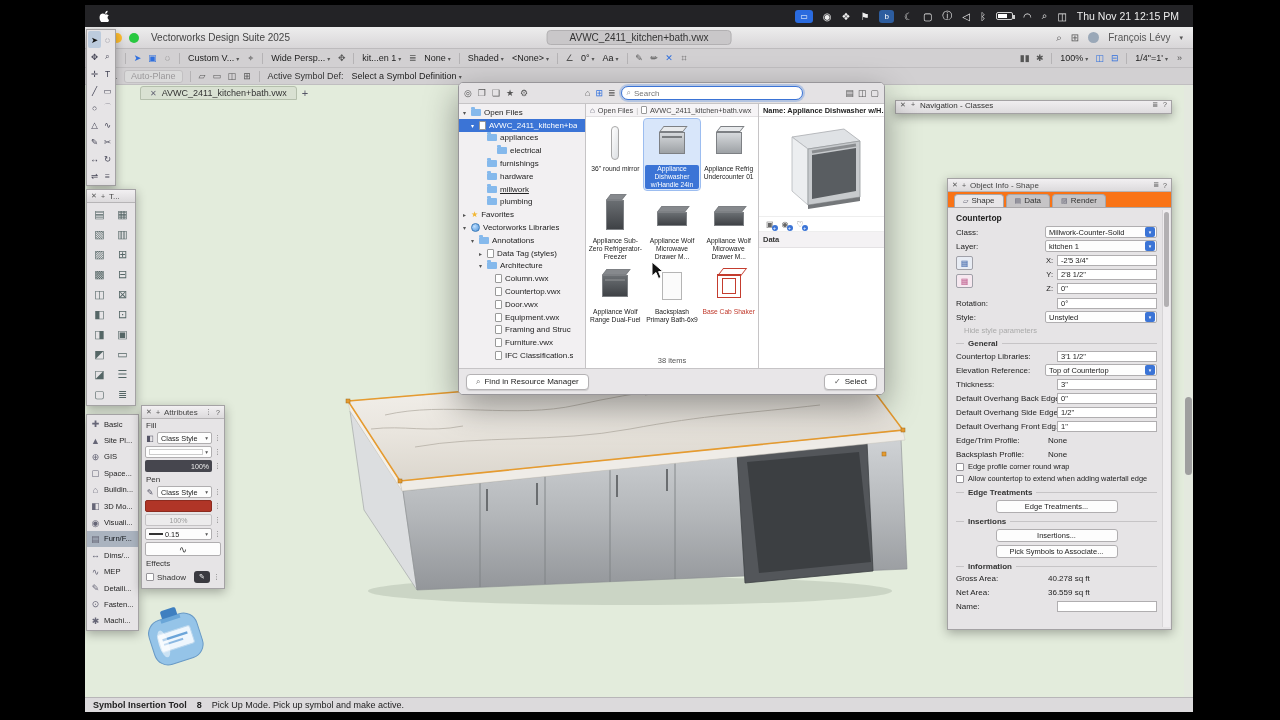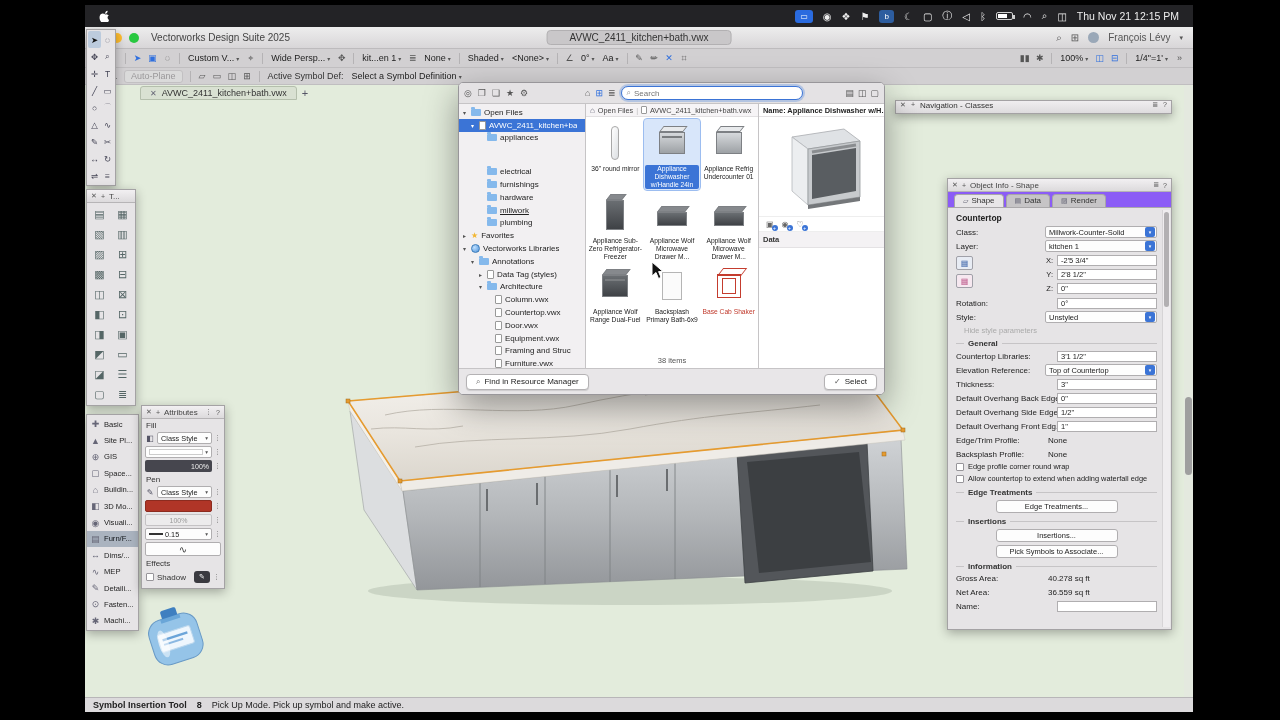--- a/index.html
+++ b/index.html
@@ -146,21 +146,21 @@
 .pi::after{content:"+";position:absolute;right:-4px;bottom:-2px;font-size:5px;color:#fff;background:#3b74d6;border-radius:50%;width:6px;height:6px;line-height:6px;text-align:center}
 .data-sec{font-size:7.5px;font-weight:bold;color:#333;padding:3px 4px;border-bottom:1px solid #e4e2e4;background:#f4f2f4;flex:none}
 .res-foot{height:26px;display:flex;align-items:center;justify-content:space-between;padding:0 7px;border-top:1px solid #c6c4c6;background:#e8e6e8;flex:none}
 .btn{height:16px;display:inline-flex;align-items:center;gap:4px;background:#fff;border:1px solid #b4b2b4;border-radius:4px;font-size:8px;color:#222;padding:0 9px;box-shadow:0 1px 1px rgba(0,0,0,.12)}
 .btn .bg{font-size:8px;color:#555}
 
 .navpal{left:810px;top:95px;width:277px;height:14px;display:flex;gap:5px;font-size:8px;color:#333;padding:0 4px;z-index:6;background:linear-gradient(#f0eef0,#dedcde)}
 .navpal .pt-name{flex:1}
 
 .oi{left:862px;top:173px;width:225px;height:452px;display:flex;flex-direction:column;z-index:6}
-.oi-tabs{height:16px;display:flex;align-items:flex-end;padding:2px 6px 0;background:#8b5cf6;border-bottom:1px solid #aaa8aa;gap:2px;flex:none}
+.oi-tabs{height:16px;display:flex;align-items:flex-end;padding:2px 6px 0;background:#f97316;border-bottom:1px solid #aaa8aa;gap:2px;flex:none}
 .oi-tab{display:flex;align-items:center;gap:3px;font-size:8px;color:#333;padding:1px 8px 2px;border:1px solid #a8a6a8;border-bottom:none;border-radius:4px 4px 0 0;background:#c6c4c6}
 .oi-tab .tg{font-size:7px;color:#667}
 .oi-tab.act{background:#e8e6e8}
 .oi-body{flex:1;overflow:hidden;padding:3px 14px 3px 8px;position:relative;font-size:8px;color:#222}
 .oi-title{font-weight:bold;font-size:8.5px;margin:2px 0 3px}
 .oi-row{display:flex;align-items:center;margin:2px 0;min-height:12px}
 .oi-row .lbl{flex:1;white-space:nowrap;overflow:hidden;padding-right:3px}
 .inp{width:100px;height:11px;background:#fff;border:1px solid #b0aeb0;font-size:7.5px;display:flex;align-items:center;padding:0 3px;color:#222;flex:none}
 .dd{width:112px;height:12px;background:#fdfdfd;border:1px solid #b0aeb0;border-radius:2px;font-size:7.5px;display:flex;align-items:center;padding:0 0 0 3px;gap:2px;flex:none;overflow:hidden;white-space:nowrap}
 .dd span:first-child{flex:1;overflow:hidden;text-overflow:ellipsis}
@@ -619,21 +619,21 @@
           <div class="tree-row sel" style="padding-left: 10px;">
             <span class="disc">▾</span>
             <span class="file-ic"></span>
             <span class="tl">AVWC_2411_kitchen+ba</span>
           </div>
           <div class="tree-row" style="padding-left: 18px;">
             <span class="disc"></span>
             <span class="fold"></span>
             <span class="tl">appliances</span>
           </div>
-          <div class="tree-row" style="padding-left: 18px; margin-top: 21px;">
+          <div class="tree-row" style="padding-left: 28px;">
             <span class="disc"></span>
             <span class="fold"></span>
             <span class="tl">electrical</span>
           </div>
           <div class="tree-row" style="padding-left: 18px;">
             <span class="disc"></span>
             <span class="fold"></span>
             <span class="tl">furnishings</span>
           </div>
           <div class="tree-row" style="padding-left: 18px;">

